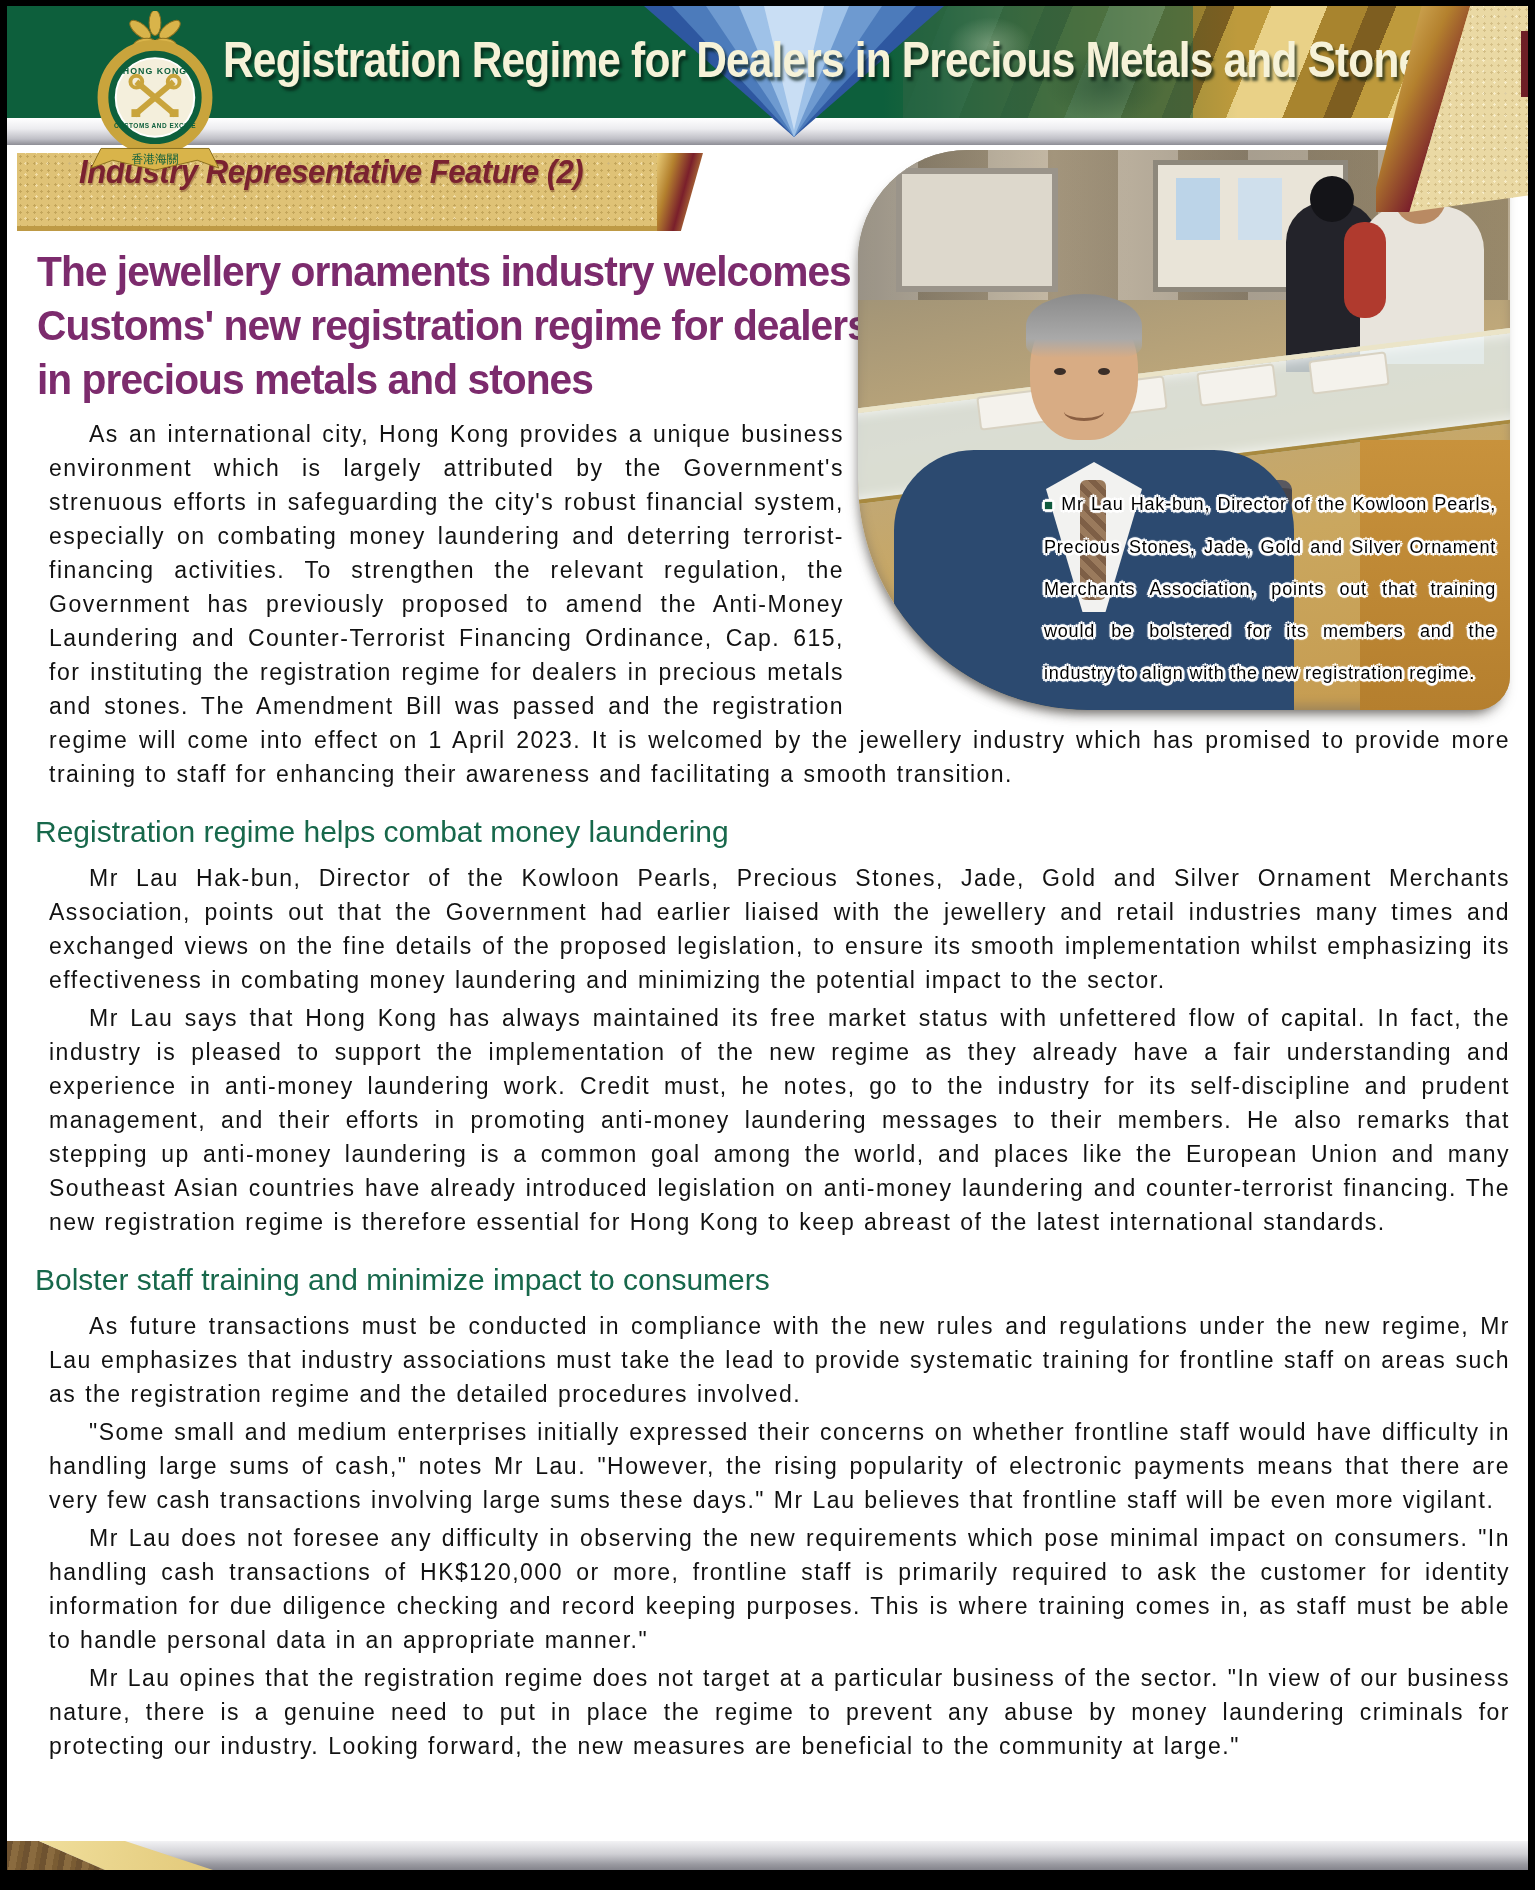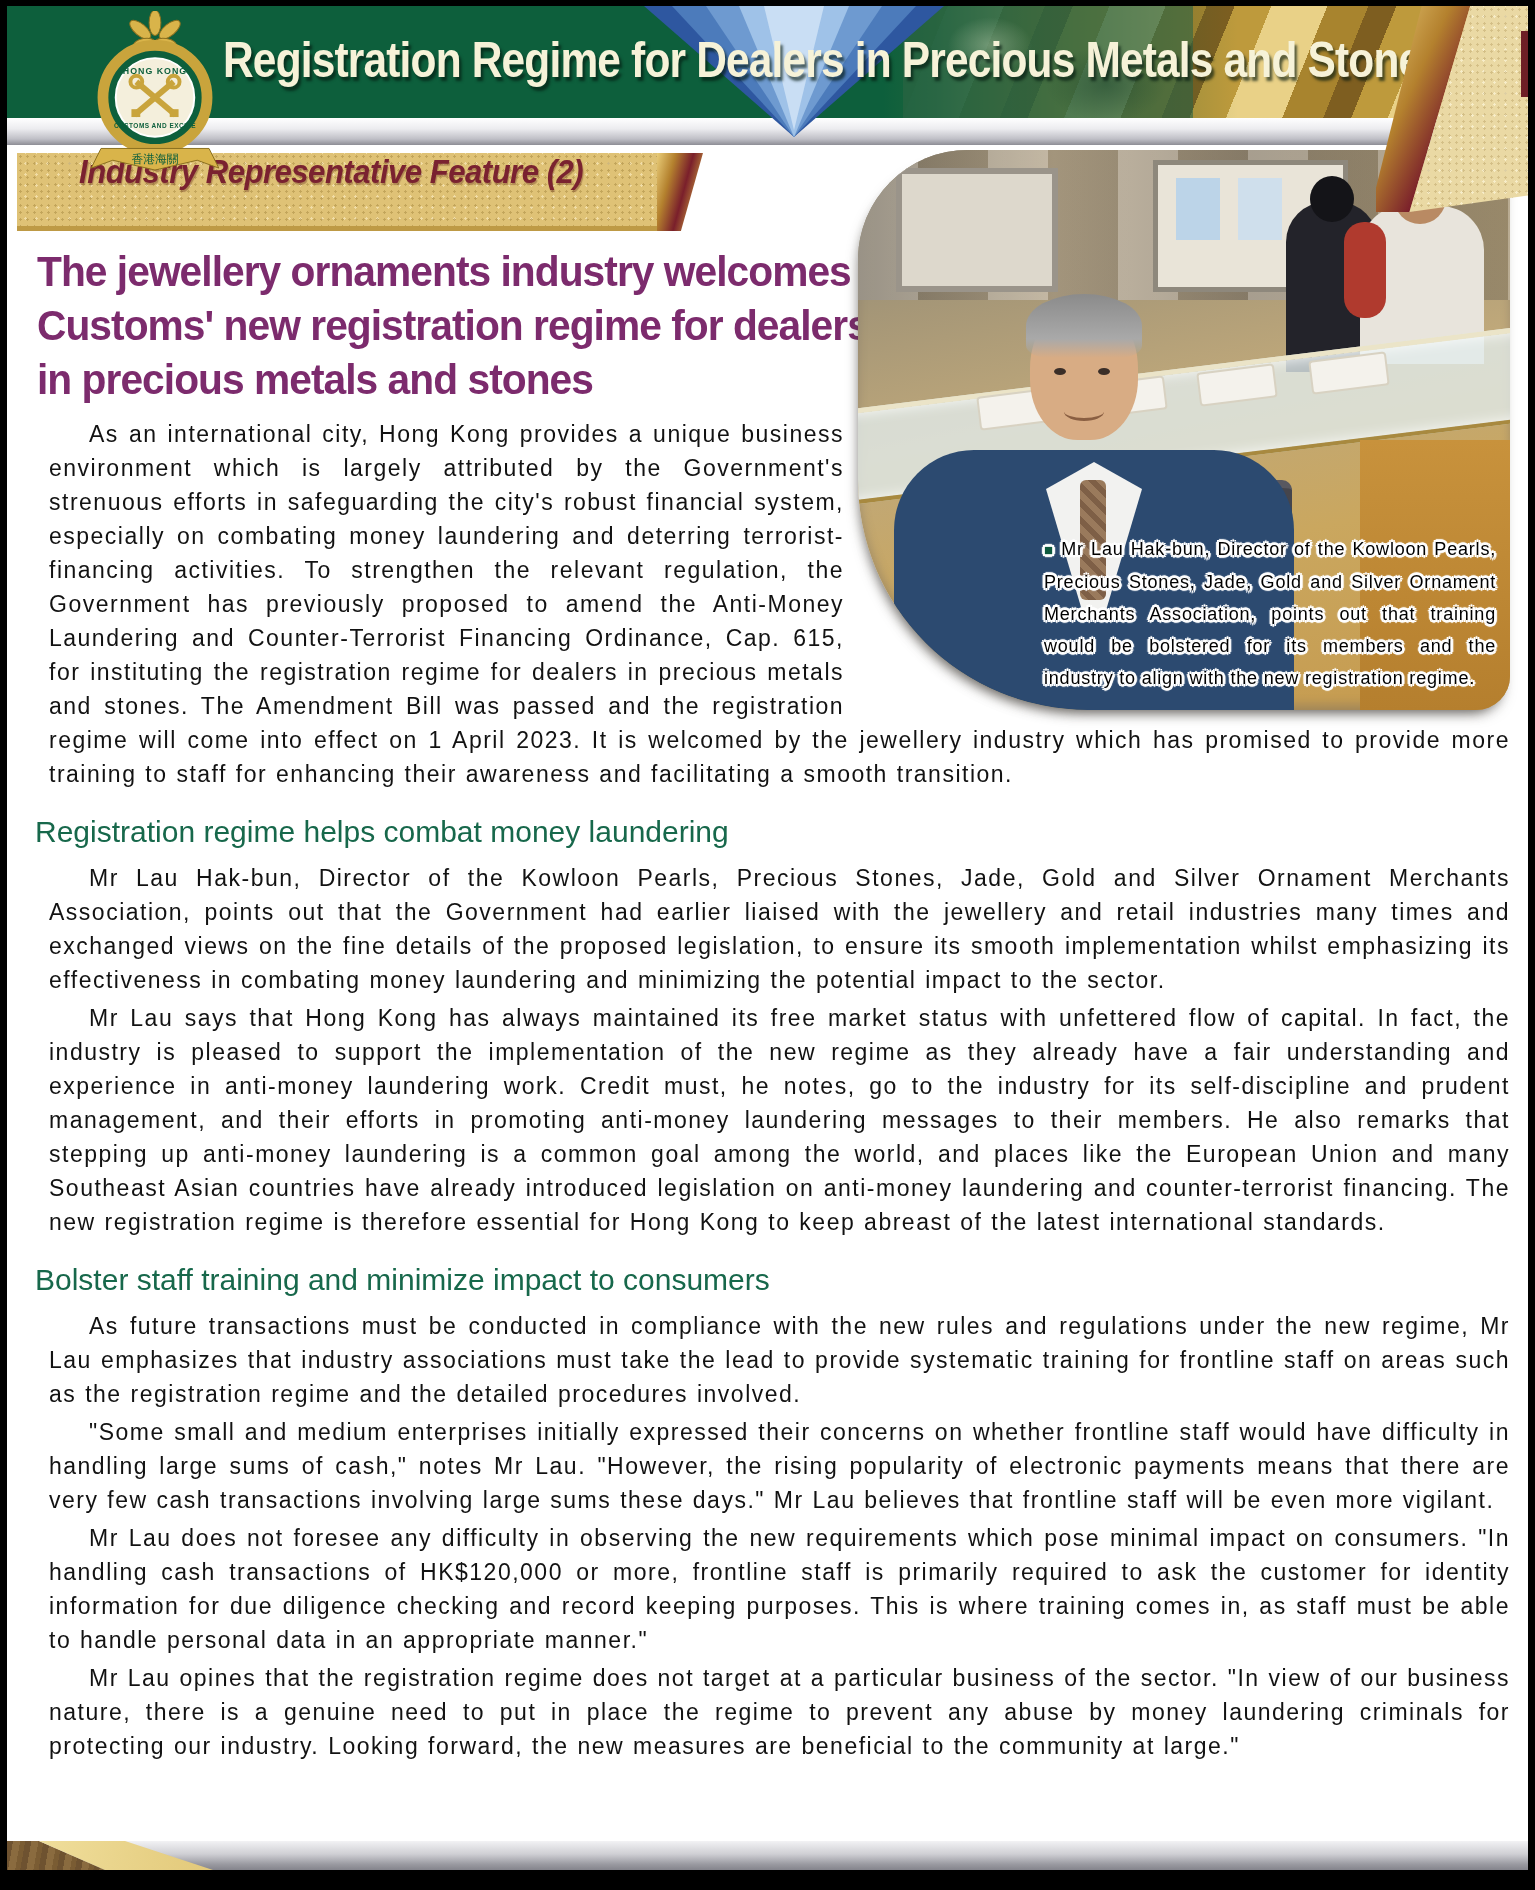--- a/index.html
+++ b/index.html
@@ -90,21 +90,21 @@
   .ph-floor{right:0;bottom:0;width:150px;height:270px;background:linear-gradient(180deg,#C8923C,#B57F2E);}
   .ph-lau-suit{left:36px;top:300px;width:400px;height:262px;background:#2C4A70;border-radius:80px 80px 0 0;}
   .ph-lau-shirt{left:188px;top:312px;width:96px;height:150px;background:#F2F2F0;clip-path:polygon(50% 0,100% 18%,62% 100%,38% 100%,0 18%);}
   .ph-lau-tie{left:222px;top:330px;width:26px;height:120px;background:repeating-linear-gradient(45deg,#9A7A5C 0 6px,#7E5F46 6px 12px);border-radius:6px;}
   .ph-lau-head{left:172px;top:152px;width:108px;height:138px;background:#D8AC84;border-radius:48% 48% 44% 44%;}
   .ph-lau-head::before{content:"";position:absolute;left:-4px;top:-8px;width:116px;height:64px;background:linear-gradient(180deg,#8B8B8B,#A9A9A9 70%,transparent);border-radius:50% 50% 20% 20%;}
   .ph-lau-eye{width:12px;height:7px;background:#3A2E28;border-radius:50%;top:218px;}
   .ph-lau-smile{left:206px;top:252px;width:40px;height:16px;border-bottom:3px solid #8A5F42;border-radius:0 0 50% 50%;}
   .photo-caption{
     position:absolute;right:14px;bottom:16px;width:452px;z-index:9;
-    font-size:18px;line-height:32px;letter-spacing:.8px;color:#000;text-align:justify;font-weight:500;
+    font-size:18px;line-height:42px;letter-spacing:.8px;color:#000;text-align:justify;font-weight:500;
     text-shadow:-2px -2px 0 #fff,-2px 0 0 #fff,-2px 2px 0 #fff,0 -2px 0 #fff,0 2px 0 #fff,2px -2px 0 #fff,2px 0 0 #fff,2px 2px 0 #fff,0 3px 1px #fff,0 -3px 1px #fff,3px 0 1px #fff,-3px 0 1px #fff;}
   .caption-bullet{color:#0F5A3E;font-size:15px;margin-right:6px;}
   
   .footer-strip{position:relative;margin-top:auto;height:29px;flex:0 0 auto;
     background:linear-gradient(180deg,#F2F2F4 0%,#CFCFD4 45%,#9A9AA1 80%,#84848C 100%);}
   .footer-wood{position:absolute;left:0;top:0;width:210px;height:100%;
     background:repeating-linear-gradient(100deg,#6E5230 0 6px,#8A6B3F 6px 13px,#7A5C33 13px 18px);
     clip-path:polygon(0 0,32px 0,98px 100%,0 100%);}
   .footer-gold{position:absolute;left:0;top:0;width:210px;height:100%;background:linear-gradient(100deg,#F2E2A2,#E2C878);
     clip-path:polygon(32px 0,118px 0,206px 100%,98px 100%);}

